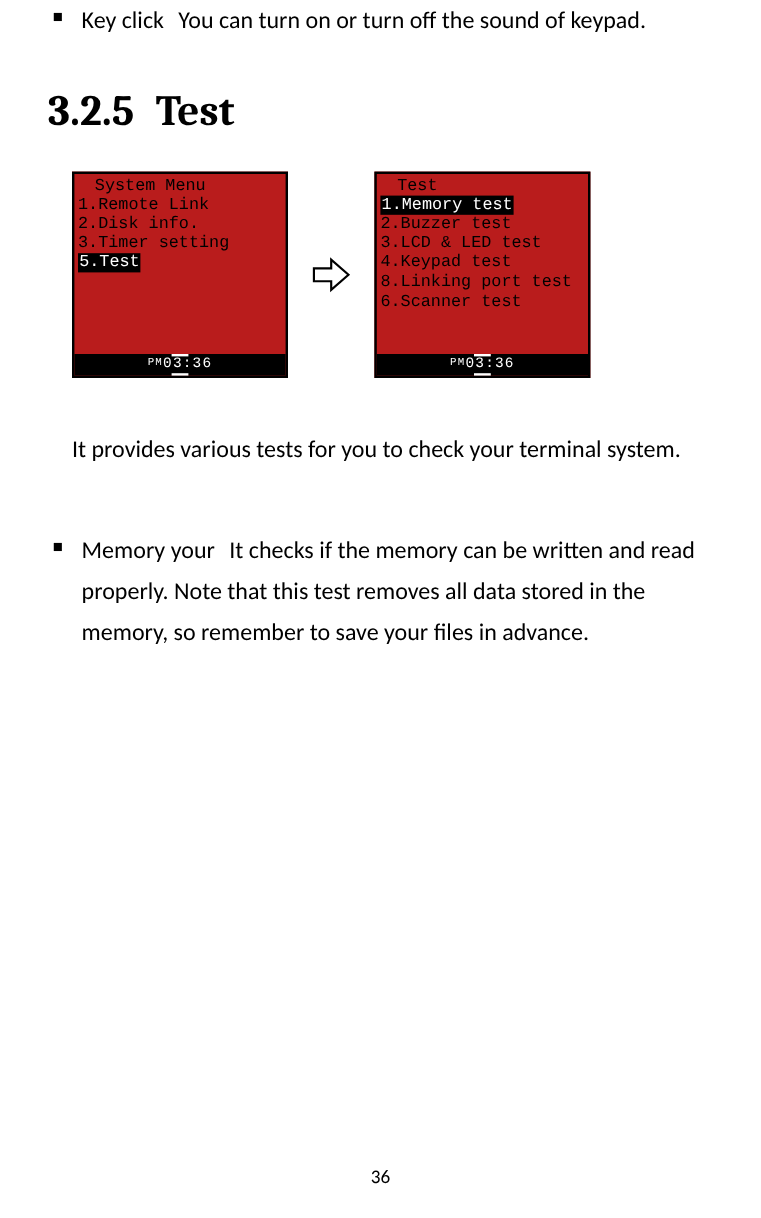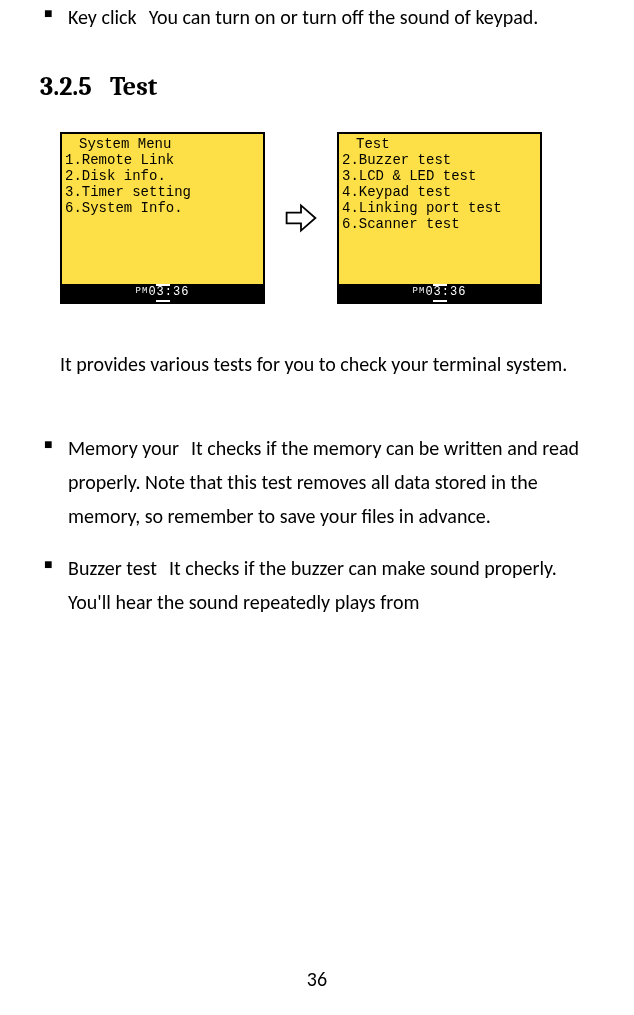--- a/index.html
+++ b/index.html
@@ -19,37 +19,37 @@
       content: "■";
       position: absolute;
       left: -24px;
       top: 2px;
       font-size: 14px;
     }
     .bullet-list li .term { font-weight: normal; }
     .bullet-list li .body { margin-left: 12px; }
     .section-heading {
       font-family: Cambria, Georgia, serif;
-      font-size: 26px;
+      font-size: 36px;
       font-weight: bold;
       margin: 38px 0 30px 0;
     }
     .section-heading .num { margin-right: 18px; }
     .screens-row {
       display: flex;
       align-items: center;
       gap: 18px;
       padding-left: 20px;
       margin-bottom: 40px;
     }
     .screen {
-      width: 205px;
+      width: 180px;
       height: 172px;
       border: 2px solid #000;
-      background: #fde047;
+      background: #b91c1c;
       display: flex;
       flex-direction: column;
       font-family: "Courier New", monospace;
       font-size: 14px;
       line-height: 1.15;
       justify-content: space-between;
     }
     .screen-body { padding: 2px 3px 0 3px; }
     .screen-title { padding-left: 14px; }
     .screen-line { white-space: pre; }
@@ -75,21 +75,21 @@
     .desc-para {
       padding-left: 20px;
       line-height: 2.05;
       margin-bottom: 46px;
     }
     .page-number {
       position: absolute;
       bottom: 24px;
       left: 0; right: 0;
       text-align: center;
-      font-size: 20px;
+      font-size: 16px;
     }
   </style>
 </head>
 <body>
 
 <ul class="bullet-list" id="top-list">
     <li><span class="term">Key click</span><span class="body">You can turn on or turn off the sound of keypad.</span></li>
   </ul>
 
 <h2 class="section-heading">
@@ -97,53 +97,53 @@
 </h2>
 
 <div class="screens-row">
   <div class="screen">
     <div class="screen-body">
       <div class="screen-title screen-line">System Menu</div>
       <div id="screen-left-items">
           <div class="screen-line">1.Remote Link</div>
           <div class="screen-line">2.Disk info.</div>
           <div class="screen-line">3.Timer setting</div>
-          <div class="screen-line">6.System Info.</div>
+          <div><span class="screen-line sel">5.Test</span></div>
         </div>
     </div>
     <div class="statusbar">
       <span class="left-icon"></span>
       <span class="center"><span style="font-size:9px;vertical-align:top;">PM</span><span>03:36</span></span>
       <span class="right-icon"></span>
     </div>
   </div>
 
   <svg class="arrow-svg" viewBox="0 0 40 40">
     <path d="M 4 14 L 20 14 L 20 6 L 36 20 L 20 34 L 20 26 L 4 26 Z" fill="none" stroke="#000" stroke-width="2"></path>
   </svg>
 
   <div class="screen">
     <div class="screen-body">
       <div class="screen-title screen-line">Test</div>
       <div id="screen-right-items">
+          <div><span class="screen-line sel">1.Memory test</span></div>
           <div class="screen-line">2.Buzzer test</div>
           <div class="screen-line">3.LCD &amp; LED test</div>
           <div class="screen-line">4.Keypad test</div>
-          <div class="screen-line">4.Linking port test</div>
+          <div class="screen-line">8.Linking port test</div>
           <div class="screen-line">6.Scanner test</div>
         </div>
     </div>
     <div class="statusbar">
       <span class="left-icon"></span>
       <span class="center"><span style="font-size:9px;vertical-align:top;">PM</span><span>03:36</span></span>
       <span class="right-icon"></span>
     </div>
   </div>
 </div>
 
 <p class="desc-para">It provides various tests for you to check your terminal system.</p>
 
 <ul class="bullet-list" id="bottom-list">
     <li><span class="term">Memory your</span><span class="body">It checks if the memory can be written and read properly. Note that this test removes all data stored in the memory, so remember to save your files in advance.</span></li>
-    <li><span class="term">Buzzer test</span><span class="body">It checks if the buzzer can make sound properly. You'll hear the sound repeatedly plays from</span></li>
   </ul>
 
 <div class="page-number">36</div>
 
 </body></html>

